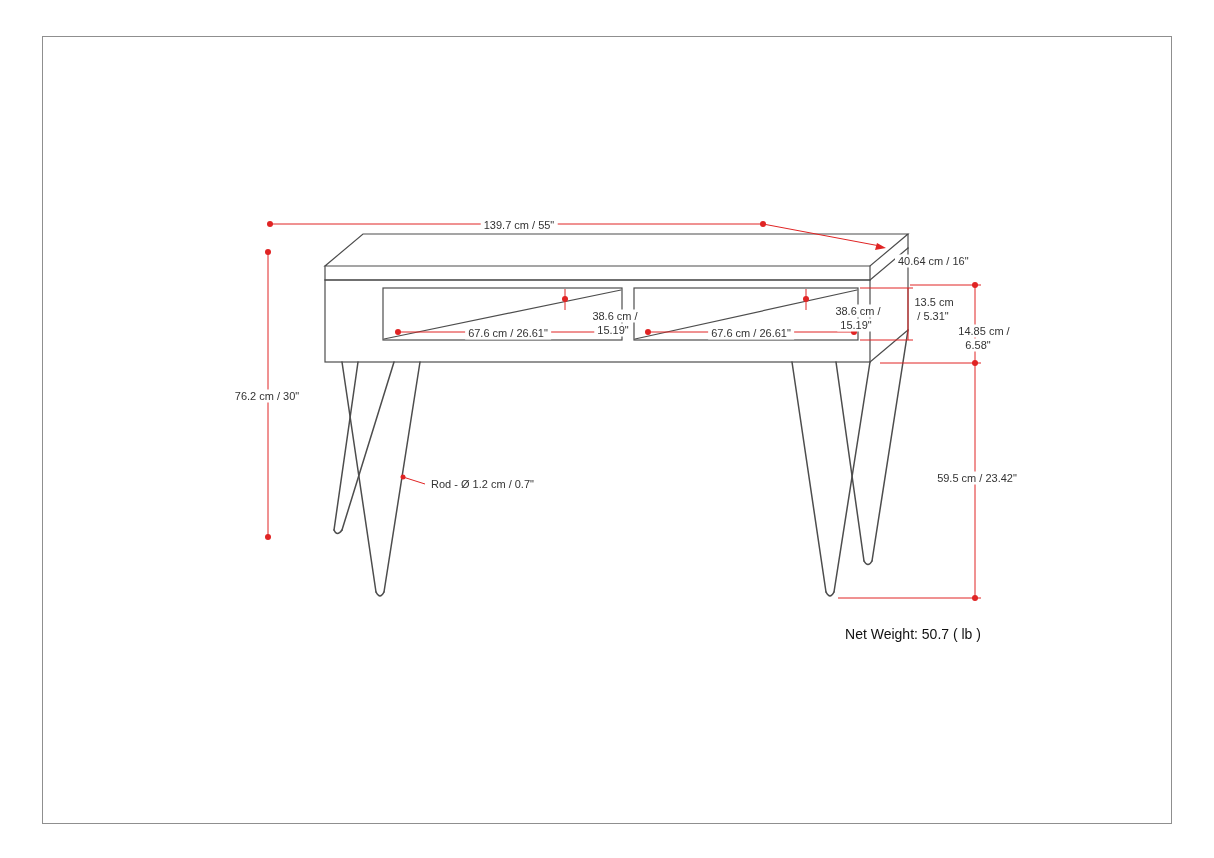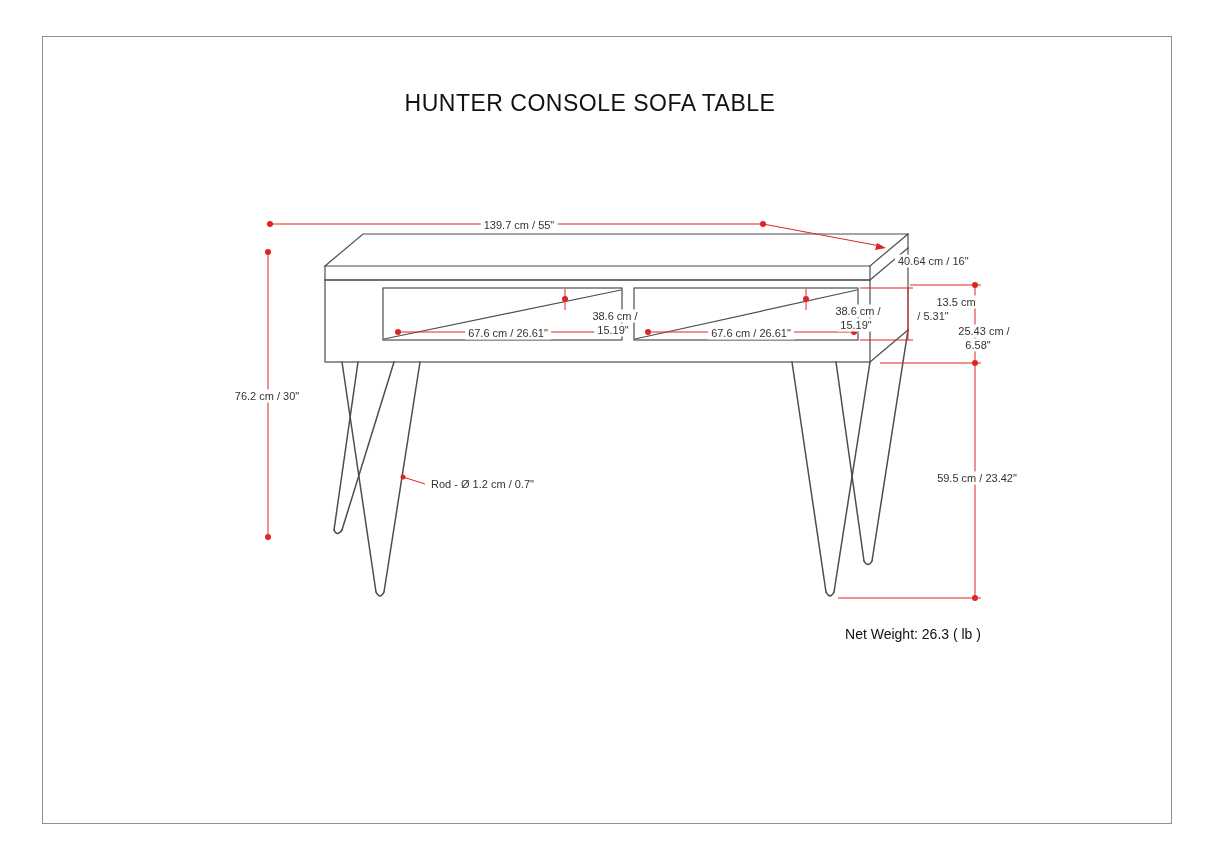--- a/index.html
+++ b/index.html
@@ -31,21 +31,20 @@
   .dot{fill:var(--dim-red);stroke:none;}
   .arrowhead{fill:var(--dim-red);stroke:none;}
 </style>
 </head>
 <body>
 
 <div class="canvas">
 
   <div class="page-border"></div>
 
-  <div class="title">HUNTER CONSOLE SOFA TABLE</div>
 
   <svg class="drawing" width="1214" height="858" viewBox="0 0 1214 858">
 
     <g>
       <polygon class="gray" points="325,266 870,266 908,234 363,234"></polygon>
       <line class="gray" x1="325" y1="266" x2="325" y2="280"></line>
       <line class="gray" x1="870" y1="266" x2="870" y2="280"></line>
       <line class="gray" x1="325" y1="280" x2="870" y2="280"></line>
       <line class="gray" x1="908" y1="234" x2="908" y2="248"></line>
       <line class="gray" x1="870" y1="280" x2="908" y2="248"></line>
@@ -151,35 +150,35 @@
       <circle class="dot" cx="403" cy="477" r="2.5"></circle>
     </g>
   </svg>
 
   <div class="dim-label" style="left:519px;top:225px;">139.7 cm / 55"</div>
 
   <div class="dim-label anchor-left" style="left:895px;top:261px;">40.64 cm / 16"</div>
 
   <div class="dim-label" style="left:267px;top:396px;">76.2 cm / 30"</div>
 
-  <div class="dim-label" style="left:956px;top:302px;">13.5 cm</div>
+  <div class="dim-label" style="left:934px;top:302px;">13.5 cm</div>
   <div class="dim-label" style="left:933px;top:316px;">/ 5.31"</div>
 
-  <div class="dim-label" style="left:984px;top:331px;">25.43 cm /</div>
+  <div class="dim-label" style="left:984px;top:331px;">14.85 cm /</div>
   <div class="dim-label" style="left:978px;top:345px;">6.58"</div>
 
   <div class="dim-label" style="left:977px;top:478px;">59.5 cm / 23.42"</div>
 
   <div class="dim-label" style="left:615px;top:316px;">38.6 cm /</div>
   <div class="dim-label" style="left:613px;top:330px;">15.19"</div>
 
   <div class="dim-label" style="left:858px;top:311px;">38.6 cm /</div>
   <div class="dim-label" style="left:856px;top:325px;">15.19"</div>
 
   <div class="dim-label" style="left:508px;top:333px;">67.6 cm / 26.61"</div>
 
   <div class="dim-label" style="left:751px;top:333px;">67.6 cm / 26.61"</div>
 
   <div class="dim-label anchor-left" style="left:428px;top:484px;">Rod - Ø 1.2 cm / 0.7"</div>
 
-  <div class="net-weight">Net Weight: 26.3 ( lb )</div>
+  <div class="net-weight">Net Weight: 50.7 ( lb )</div>
 
 </div>
 
 </body></html>

